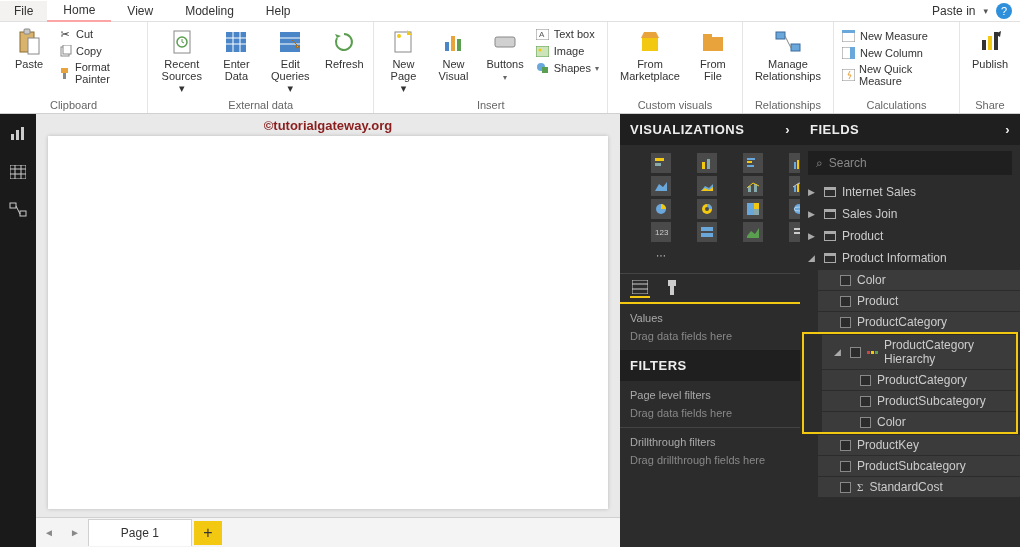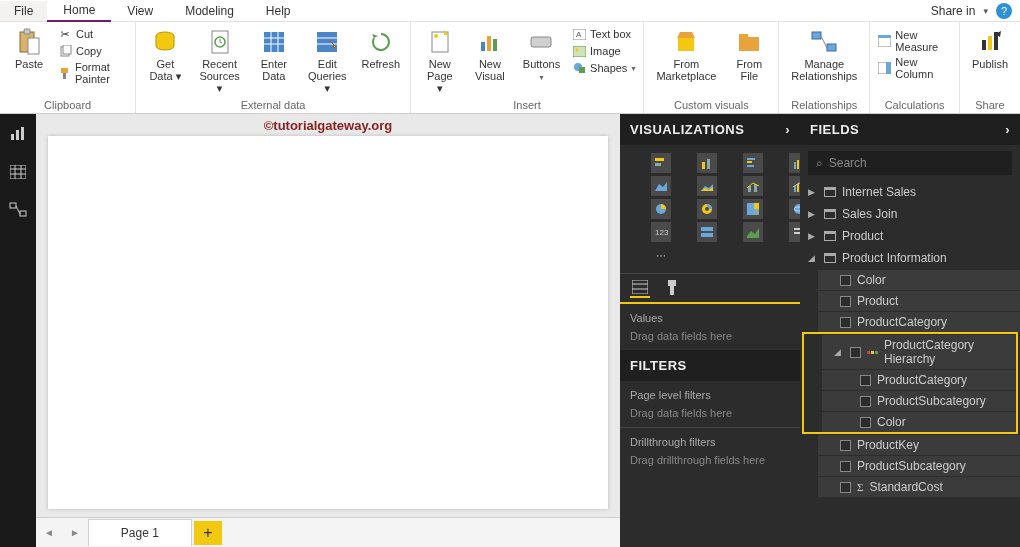--- a/index.html
+++ b/index.html
@@ -1,20 +1,20 @@
 <!DOCTYPE html>
 <html><head>
 <meta charset="utf-8">
 <style>
 * { box-sizing: border-box; margin: 0; padding: 0; }
 body { font-family: "Segoe UI", Arial, sans-serif; font-size: 12px; background: #fff; color: #333; width: 1020px; height: 547px; overflow: hidden; position: relative; }
 .titlebar { height: 22px; display: flex; align-items: center; background: #fff; border-bottom: 1px solid #e0e0e0; }
 .file-tab { background: #f3f2f1; padding: 3px 14px; font-size: 12px; cursor: pointer; }
 .menu-tab { padding: 3px 16px; font-size: 12px; cursor: pointer; }
-.menu-tab.active { border-bottom: 2px solid #701a75; }
+.menu-tab.active { border-bottom: 2px solid #fca5a5; }
 .titlebar-right { margin-left: auto; display: flex; align-items: center; padding-right: 8px; gap: 8px; }
 .help-circle { width: 16px; height: 16px; border-radius: 50%; background: #2e8fdb; color: #fff; font-size: 11px; display: flex; align-items: center; justify-content: center; }
 .chev { font-size: 9px; color: #555; }
 
 .ribbon { height: 92px; background: #fff; display: flex; border-bottom: 1px solid #d0d0d0; }
 .ribbon-group { display: flex; flex-direction: column; border-right: 1px solid #e5e5e5; padding: 2px 6px 0 6px; }
 .ribbon-group-body { flex: 1; display: flex; align-items: flex-start; gap: 4px; }
 .ribbon-group-label { text-align: center; font-size: 11px; color: #666; padding-bottom: 2px; }
 .big-btn { display: flex; flex-direction: column; align-items: center; justify-content: flex-start; padding: 4px 6px 0 6px; cursor: pointer; min-width: 46px; }
 .big-btn .icon { width: 28px; height: 28px; margin-bottom: 2px; display: flex; align-items: center; justify-content: center; }
@@ -63,21 +63,21 @@
 </head>
 <body>
 
 <div class="titlebar">
   <div class="file-tab">File</div>
   <div class="menu-tab active">Home</div>
   <div class="menu-tab">View</div>
   <div class="menu-tab">Modeling</div>
   <div class="menu-tab">Help</div>
   <div class="titlebar-right">
-    <span>Share in</span>
+    <span>Paste in</span>
     <span class="chev">▾</span>
     <span class="help-circle">?</span>
   </div>
 </div>
 
 <div class="ribbon">
 
   <div class="ribbon-group">
     <div class="ribbon-group-body">
       <div class="big-btn">
@@ -113,29 +113,20 @@
             </span>
             <span>Format Painter</span>
           </div>
       </div>
     </div>
     <div class="ribbon-group-label">Clipboard</div>
   </div>
 
   <div class="ribbon-group">
     <div class="ribbon-group-body">
-      <div class="big-btn">
-          <div class="icon">
-            <svg width="26" height="26">
-              <ellipse cx="13" cy="7" rx="9" ry="4" fill="#f2c811" stroke="#b89400"></ellipse>
-              <path d="M4 7v10c0 2.2 4 4 9 4s9-1.8 9-4V7" fill="#f2c811" stroke="#b89400"></path>
-            </svg>
-          </div>
-          <div class="lbl">Get<br>Data ▾</div>
-        </div>
       <div class="big-btn">
           <div class="icon">
             <svg width="22" height="26">
               <rect x="3" y="2" width="16" height="22" fill="#fff" stroke="#888"></rect>
               <circle cx="11" cy="13" r="5" fill="none" stroke="#5a9e4f" stroke-width="1.5"></circle>
               <path d="M11 10v3l2 1" stroke="#5a9e4f" fill="none"></path>
             </svg>
           </div>
           <div class="lbl">Recent<br>Sources ▾</div>
         </div>
@@ -297,20 +288,29 @@
           </div>
         <div class="small-btn">
             <span class="sicon">
               <svg width="13" height="12">
                 <rect x="0" y="0" width="13" height="12" fill="#fff" stroke="#888"></rect>
                 <rect x="8" y="0" width="5" height="12" fill="#6aa7db"></rect>
               </svg>
             </span>
             <span>New Column</span>
           </div>
+        <div class="small-btn">
+            <span class="sicon">
+              <svg width="13" height="12">
+                <rect x="0" y="0" width="13" height="12" fill="#fff" stroke="#888"></rect>
+                <path d="M8 2l-2 4h3l-2 4" stroke="#e8a33d" fill="none"></path>
+              </svg>
+            </span>
+            <span>New Quick Measure</span>
+          </div>
       </div>
     </div>
     <div class="ribbon-group-label">Calculations</div>
   </div>
 
   <div class="ribbon-group" style="border-right:none;">
     <div class="ribbon-group-body">
       <div class="big-btn">
           <div class="icon">
             <svg width="24" height="24">

